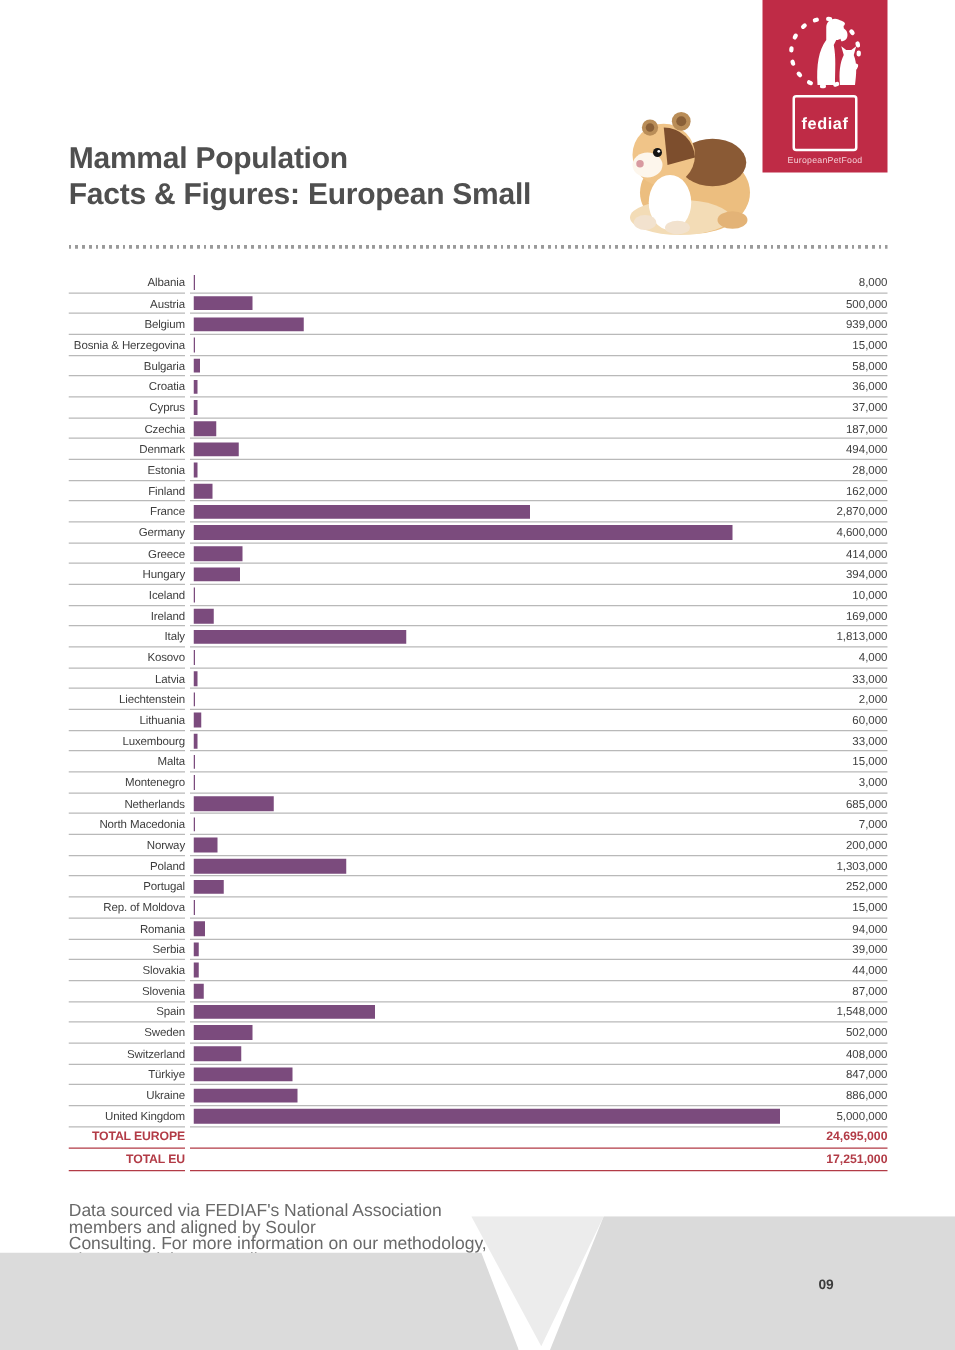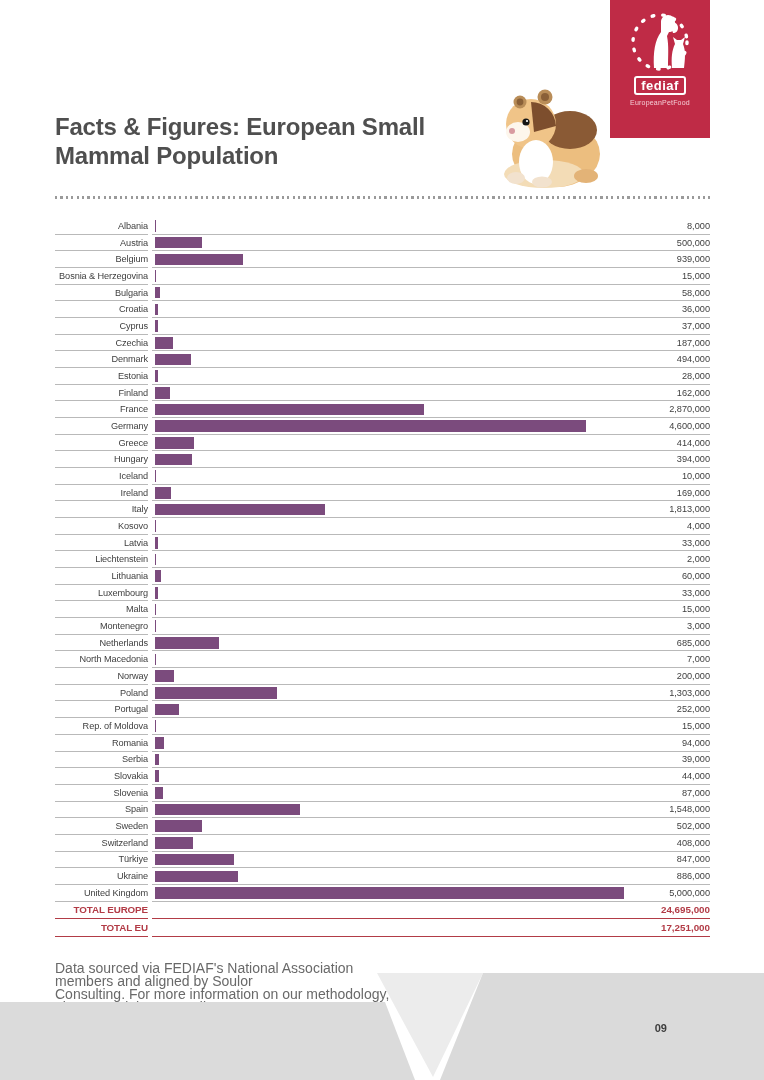--- a/index.html
+++ b/index.html
@@ -8,21 +8,21 @@
     font-family:"Liberation Sans","DejaVu Sans",sans-serif;
   }
   
   .logo{
     position:absolute;left:610px;top:0;width:100px;height:138px;background:#bf2b46;
     display:flex;flex-direction:column;align-items:center;justify-content:flex-start;
   }
   .logo svg{margin-top:10px;}
   .fediaf-box{
     border:2px solid #ffffff;border-radius:3px;color:#ffffff;font-weight:bold;
-    font-size:13px;line-height:15px;padding:0 5px;letter-spacing:.5px;margin-top:2px;
+    font-size:13px;line-height:15px;padding:13px 5px;letter-spacing:.5px;margin-top:2px;
   }
   .logo-tagline{color:#f4cdd5;font-size:7px;margin-top:4px;letter-spacing:.2px;}
   
   .title{position:absolute;left:55px;top:112px;font-size:24px;font-weight:bold;
     color:#4f4f4f;line-height:29px;letter-spacing:-0.2px;}
   .hamster{position:absolute;left:482px;top:82px;width:130px;height:110px;}
   .dotted{position:absolute;left:55px;top:196px;width:655px;height:2.5px;
     background:repeating-linear-gradient(90deg,#9a9a9a 0 2.2px,transparent 2.2px 5.4px);}
   
   .chart{position:absolute;left:55px;top:218px;width:655px;}
@@ -89,22 +89,22 @@
     <ellipse cx="54" cy="80" rx="17" ry="22" fill="#ffffff"></ellipse>
     <circle cx="44" cy="40" r="3.6" fill="#151515"></circle>
     <circle cx="45" cy="39" r="1.1" fill="#ffffff"></circle>
     <circle cx="30" cy="49" r="3" fill="#d89aa0"></circle>
     <ellipse cx="34" cy="96" rx="9" ry="6" fill="#f2e2ce"></ellipse>
     <ellipse cx="60" cy="100" rx="10" ry="5.5" fill="#f2e2ce"></ellipse>
     <ellipse cx="104" cy="94" rx="12" ry="7" fill="#e3b377"></ellipse>
   </svg>
 
   <div class="title">
+    <div>Mammal Population</div>
     <div>Facts &amp; Figures: European Small</div>
-    <div>Mammal Population</div>
   </div>
 
   <div class="dotted"></div>
 
   <div class="chart">
     <div id="rows">
         <div class="row">
       <div class="row-label">Albania</div>
       <div class="row-spacer"></div>
       <div class="row-track">

